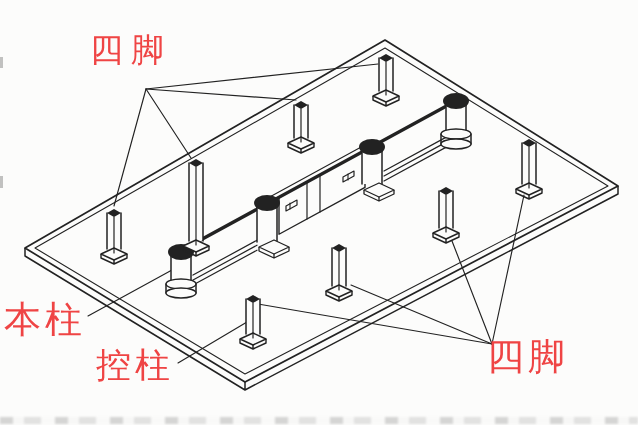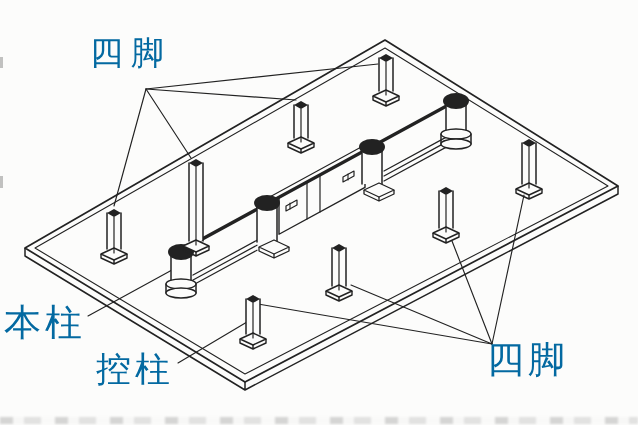--- a/index.html
+++ b/index.html
@@ -3,22 +3,22 @@
 <meta charset="utf-8">
 <style>
   html,body{margin:0;padding:0;background:#ffffff;}
   .page{
     position:relative;width:638px;height:425px;overflow:hidden;
     background:#fcfcfb;
     font-family:"DejaVu Serif","Liberation Serif",serif;
   }
   svg{position:absolute;left:0;top:0;}
   .cjk-label{
-    position:absolute;color:#0369a1;line-height:1;white-space:nowrap;
-    font-family:Liberation Sans, sans-serif;
+    position:absolute;color:#ef4444;line-height:1;white-space:nowrap;
+    font-family:Liberation Mono, monospace;
     font-weight:500;
   }
   .scan-strip{
     position:absolute;left:0;width:100%;
     background:repeating-linear-gradient(90deg,
       rgba(150,150,150,.38) 0px, rgba(150,150,150,.38) 13px,
       rgba(205,205,205,.10) 13px, rgba(205,205,205,.10) 24px,
       rgba(165,165,165,.30) 24px, rgba(165,165,165,.30) 41px,
       rgba(220,220,220,.08) 41px, rgba(220,220,220,.08) 55px);
     filter:blur(.8px);

